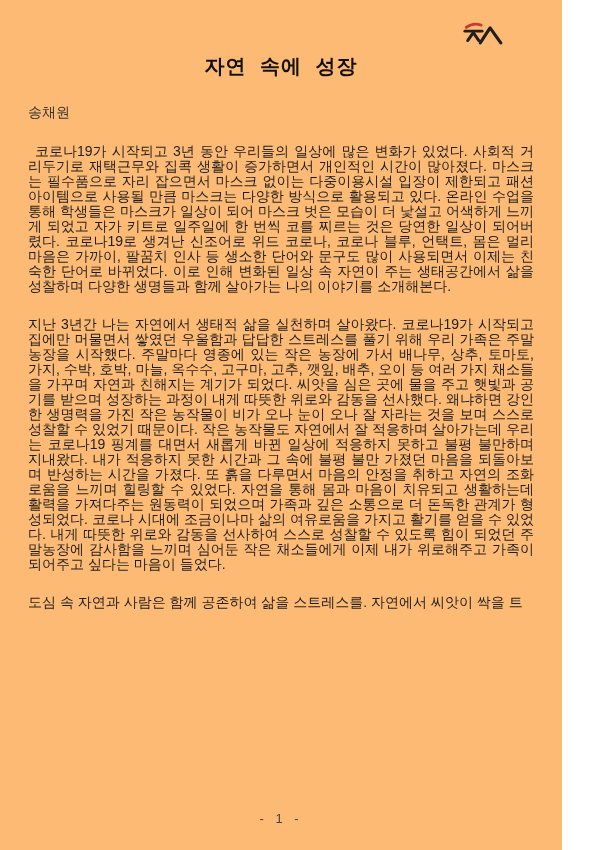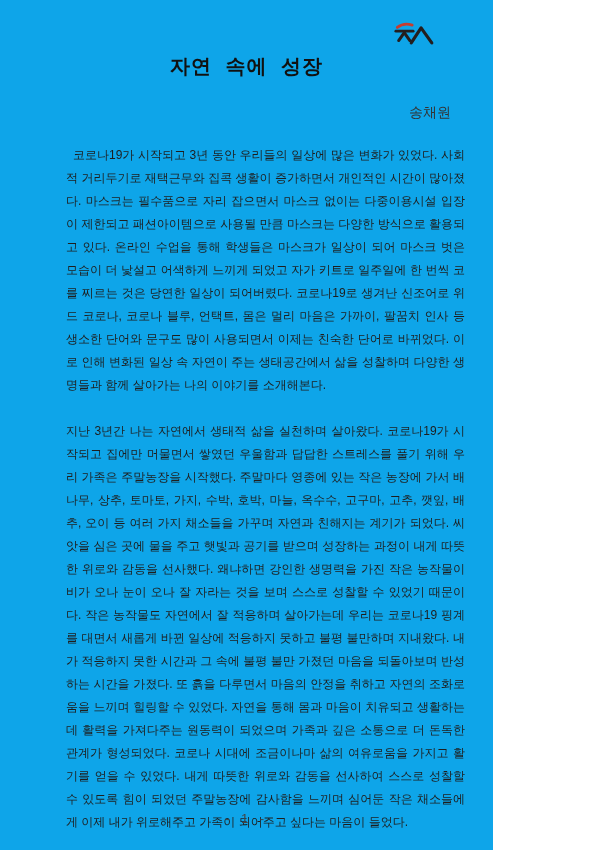--- a/index.html
+++ b/index.html
@@ -2,23 +2,23 @@
 <html><head>
 <meta charset="utf-8">
 <style>
   html, body {
     margin: 0;
     padding: 0;
     background: #ffffff;
   }
   .page {
     position: relative;
-    width: 493px;
+    width: 562px;
     height: 850px;
-    background: #0ea5e9;
+    background: #fdba74;
     font-family: "Liberation Sans", "DejaVu Sans", sans-serif;
     color: #1e1e1e;
     box-sizing: border-box;
     padding: 20px 28px 0 28px;
     overflow: hidden;
   }
   .logo-row {
     display: flex;
     justify-content: flex-end;
     height: 28px;
@@ -34,34 +34,32 @@
     text-align: center;
     font-size: 20px;
     font-weight: bold;
     letter-spacing: 1px;
     word-spacing: 7px;
     line-height: 24px;
     color: #111111;
   }
   .doc-author {
     margin-top: 25px;
-    text-align: right;
     padding-right: 14px;
     font-size: 14px;
     line-height: 18px;
     color: #333333;
   }
   .doc-body {
     margin-top: 23px;
-    font-size: 12px;
-    line-height: 23px;
+    font-size: 14px;
+    line-height: 15px;
     text-align: justify;
     word-break: break-all;
     color: #1e1e1e;
-    margin-left: 38px;
   }
   .doc-body p {
     margin: 0 0 23px 0;
   }
   .p-indent {
     text-indent: 7px;
   }
   .page-number {
     position: absolute;
     left: 0;

